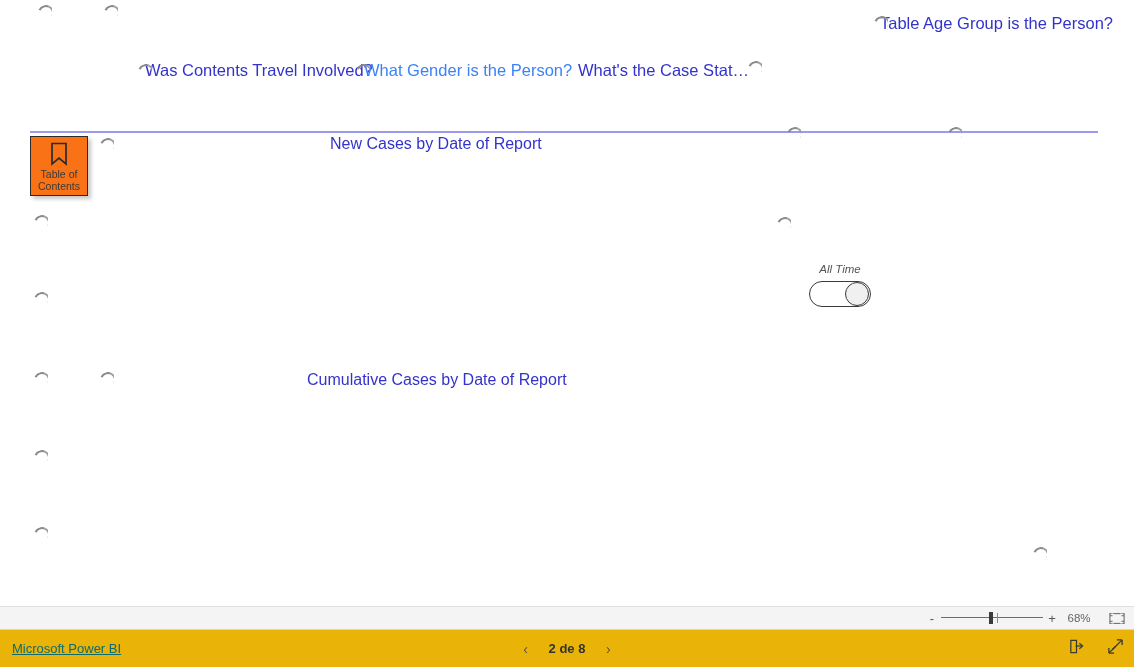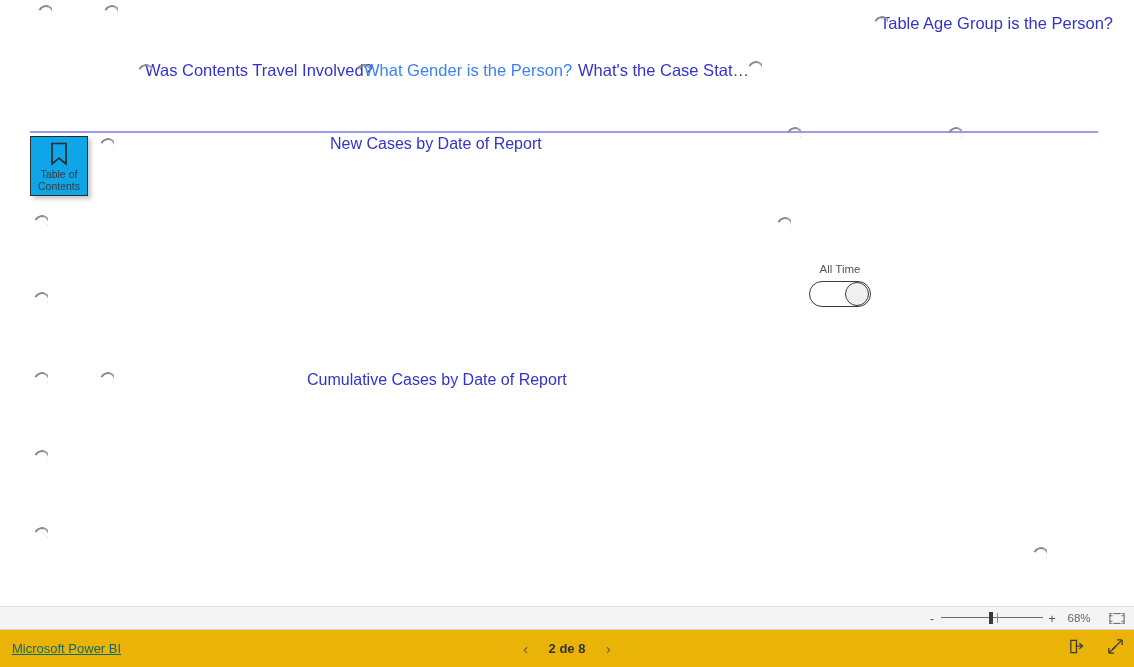--- a/index.html
+++ b/index.html
@@ -59,21 +59,21 @@
     border-top-color: #8a8a8a;
     border-right-color: #9e9e9e;
     transform: rotate(-22deg);
   }
 
   
   #toc {
     position: absolute;
     left: 30px; top: 136px;
     width: 58px; height: 60px;
-    background: #0ea5e9;
+    background: #f97316;
     border: 1px solid #2b2b2b;
     box-shadow: 3px 3px 4px rgba(0,0,0,0.22);
     display: flex; flex-direction: column;
     align-items: center; justify-content: flex-start;
     padding-top: 5px;
     cursor: pointer;
   }
   #toc .bm { width: 22px; height: 24px; }
   #toc .toc-lbl {
     margin-top: 2px;
@@ -90,20 +90,21 @@
     left: 807px; top: 262px;
     width: 66px;
     text-align: center;
   }
   #alltime .tg-lbl {
     font-size: 11.5px;
     color: #555555;
     line-height: 14px;
     margin-bottom: 5px;
     font-family: "Liberation Sans", sans-serif;
+    font-style: italic;
   }
   #alltime .tg-track {
     position: relative;
     width: 62px; height: 26px;
     border: 1.6px solid #3a3a3a;
     border-radius: 14px;
     background: #ffffff;
     margin: 0 auto;
     cursor: pointer;
   }

